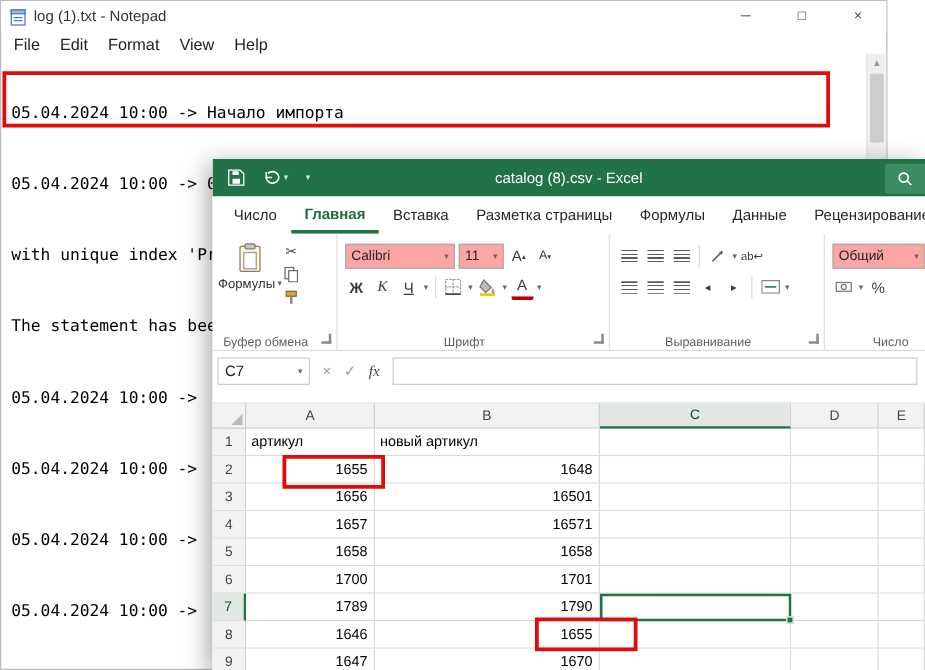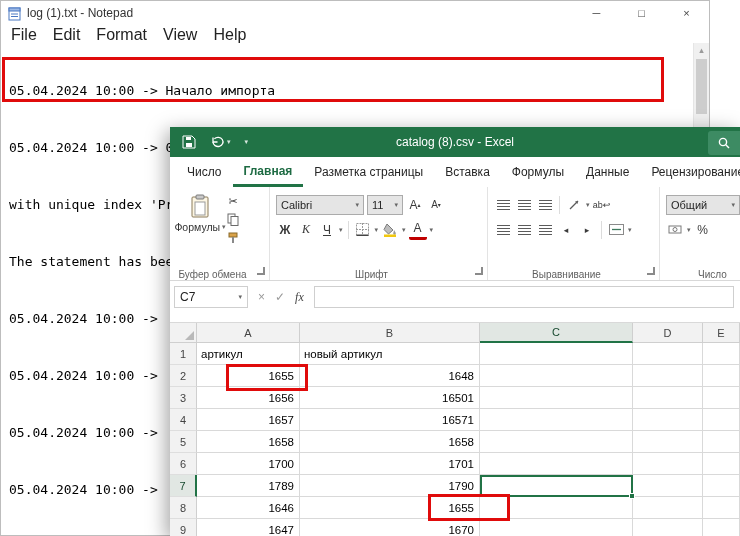--- a/index.html
+++ b/index.html
@@ -9,21 +9,21 @@
   
   .notepad { position:absolute; left:0; top:0; width:710px; height:536px; background:#fff;
              border:1px solid #bdbdbd; }
   .np-titlebar { height:24px; display:flex; align-items:center; padding-left:7px; font-size:12px;
                  color:#222; position:relative; background:#fff; }
   .np-icon { width:13px; height:15px; margin-right:6px; display:inline-flex; }
   .np-title { color:#333; }
   .np-controls { position:absolute; right:0; top:0; height:24px; display:flex; }
   .np-btn { width:45px; height:24px; display:flex; align-items:center; justify-content:center;
             font-size:11px; color:#444; }
-  .np-menubar { height:20px; display:flex; align-items:center; font-size:16px; color:#222; padding-left:2px; }
+  .np-menubar { height:20px; display:flex; align-items:center; font-size:13px; color:#222; padding-left:2px; }
   .np-menu-item { padding:2px 8px; }
   .np-text { position:absolute; top:42px; left:8px; right:18px; font-family:"DejaVu Sans Mono", monospace;
              font-size:13px; line-height:19px; color:#000; white-space:pre; }
   .np-line { height:19px; white-space:pre; }
   .np-scrollbar { position:absolute; top:42px; bottom:0; right:0; width:16px; background:#f0f0f0;
                   border-left:1px solid #e5e5e5; }
   .np-scroll-arrow { display:block; text-align:center; color:#9a9a9a; font-size:9px; line-height:14px; }
   .np-thumb { position:absolute; top:16px; left:2px; right:2px; height:55px; background:#cdcdcd; }
 
   
@@ -47,21 +47,21 @@
                display:flex; overflow:hidden; }
   .rb-group { position:relative; border-right:1px solid #e3e3e3; padding:5px 4px 18px 6px; flex:0 0 auto; }
   .rb-label { position:absolute; bottom:0; left:0; right:14px; text-align:center; font-size:10px; color:#5f5f5f;
               white-space:nowrap; }
   .launcher { position:absolute; right:4px; bottom:5px; width:8px; height:8px;
               border-right:2px solid #8a8a8a; border-bottom:2px solid #8a8a8a; }
   .rb-row { display:flex; align-items:center; gap:3px; height:25px; }
   .ibtn { min-width:18px; height:20px; display:inline-flex; align-items:center; justify-content:center;
           font-size:12px; color:#3b3b3b; border-radius:2px; }
   .combo { border:1px solid #ababab; height:20px; display:flex; align-items:center; padding:0 4px;
-           font-size:11px; background:#e5e5e5; color:#262626; }
+           font-size:11px; background:#fca5a5; color:#262626; }
   .combo .caret { margin-left:auto; font-size:7px; color:#666; padding-left:4px; }
   .caret-sm { font-size:7px; color:#666; }
   .rb-sep { width:1px; height:18px; background:#dcdcdc; margin:0 2px; }
   .bold-g { font-weight:700; }
   .italic-g { font-style:italic; font-family:"Liberation Serif", serif; }
   .under-g { text-decoration:underline; }
   .fontcolor-g { border-bottom:3px solid #c00000; line-height:12px; }
   .bars { width:13px; height:10px;
           background:repeating-linear-gradient(to bottom,#5b5b5b 0 1px,transparent 1px 3px); }
   .paste-btn { width:48px; display:flex; flex-direction:column; align-items:center; gap:2px; padding-top:2px; }
@@ -185,22 +185,22 @@
         <svg width="14" height="14" viewBox="0 0 14 14">
             <circle cx="6" cy="6" r="3.6" fill="none" stroke="#fff" stroke-width="1.4"></circle>
             <line x1="8.8" y1="8.8" x2="12" y2="12" stroke="#fff" stroke-width="1.4"></line>
           </svg>
       </span>
     </div>
 
     <div class="xl-tabs">
       <span class="xl-tab">Число</span>
       <span class="xl-tab active">Главная</span>
+      <span class="xl-tab">Вставка</span>
       <span class="xl-tab">Разметка страницы</span>
-      <span class="xl-tab">Вставка</span>
       <span class="xl-tab">Формулы</span>
       <span class="xl-tab">Данные</span>
       <span class="xl-tab">Рецензирование</span>
     </div>
 
     <div class="xl-ribbon">
 
       <div class="rb-group" style="width:100px">
         <div style="display:flex">
           <div class="paste-btn">

